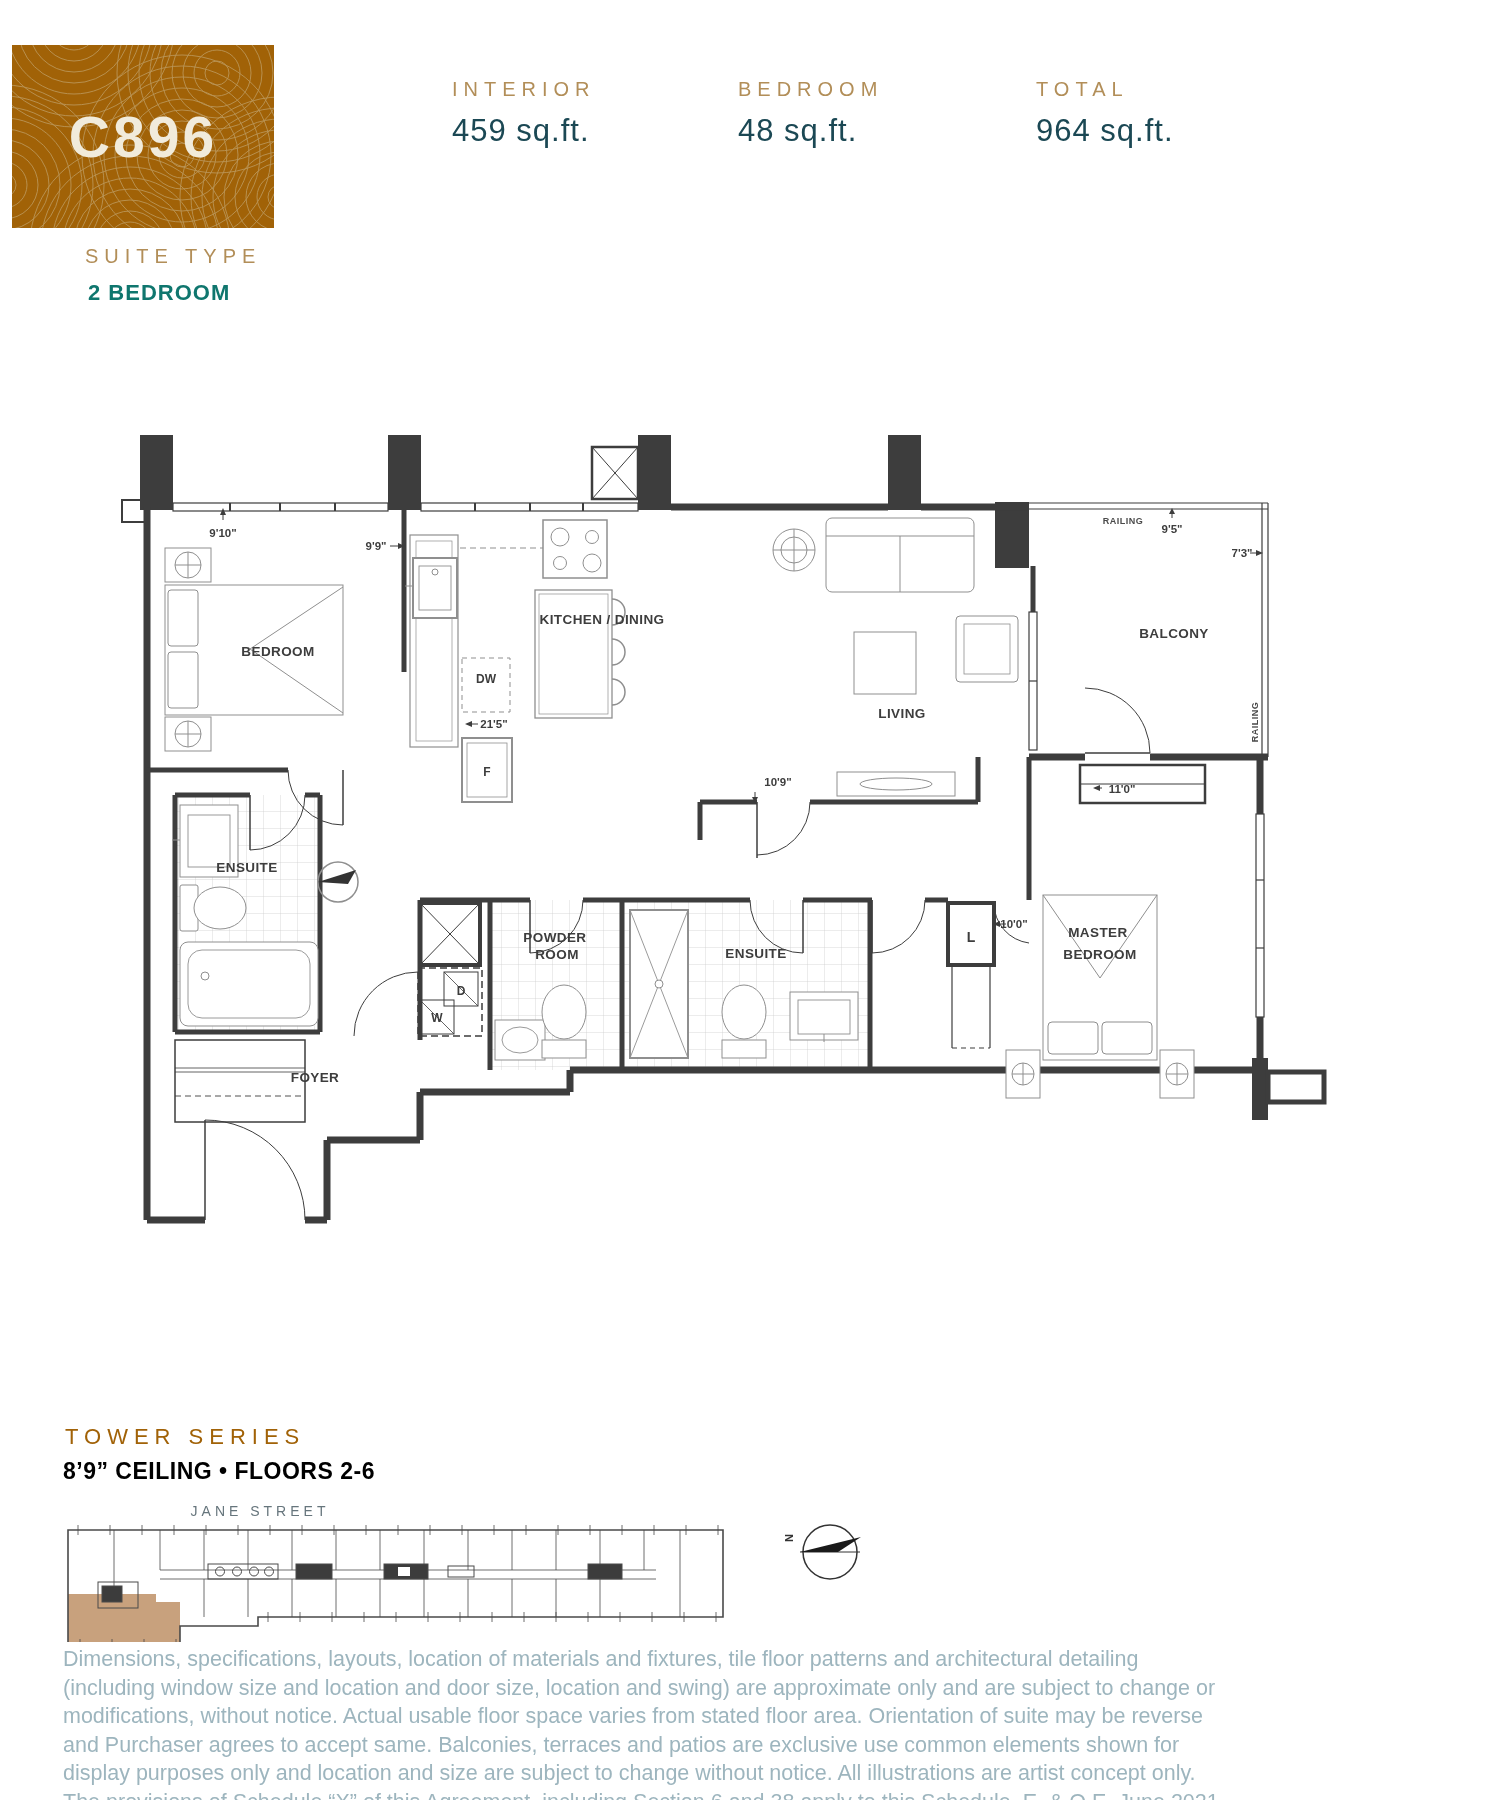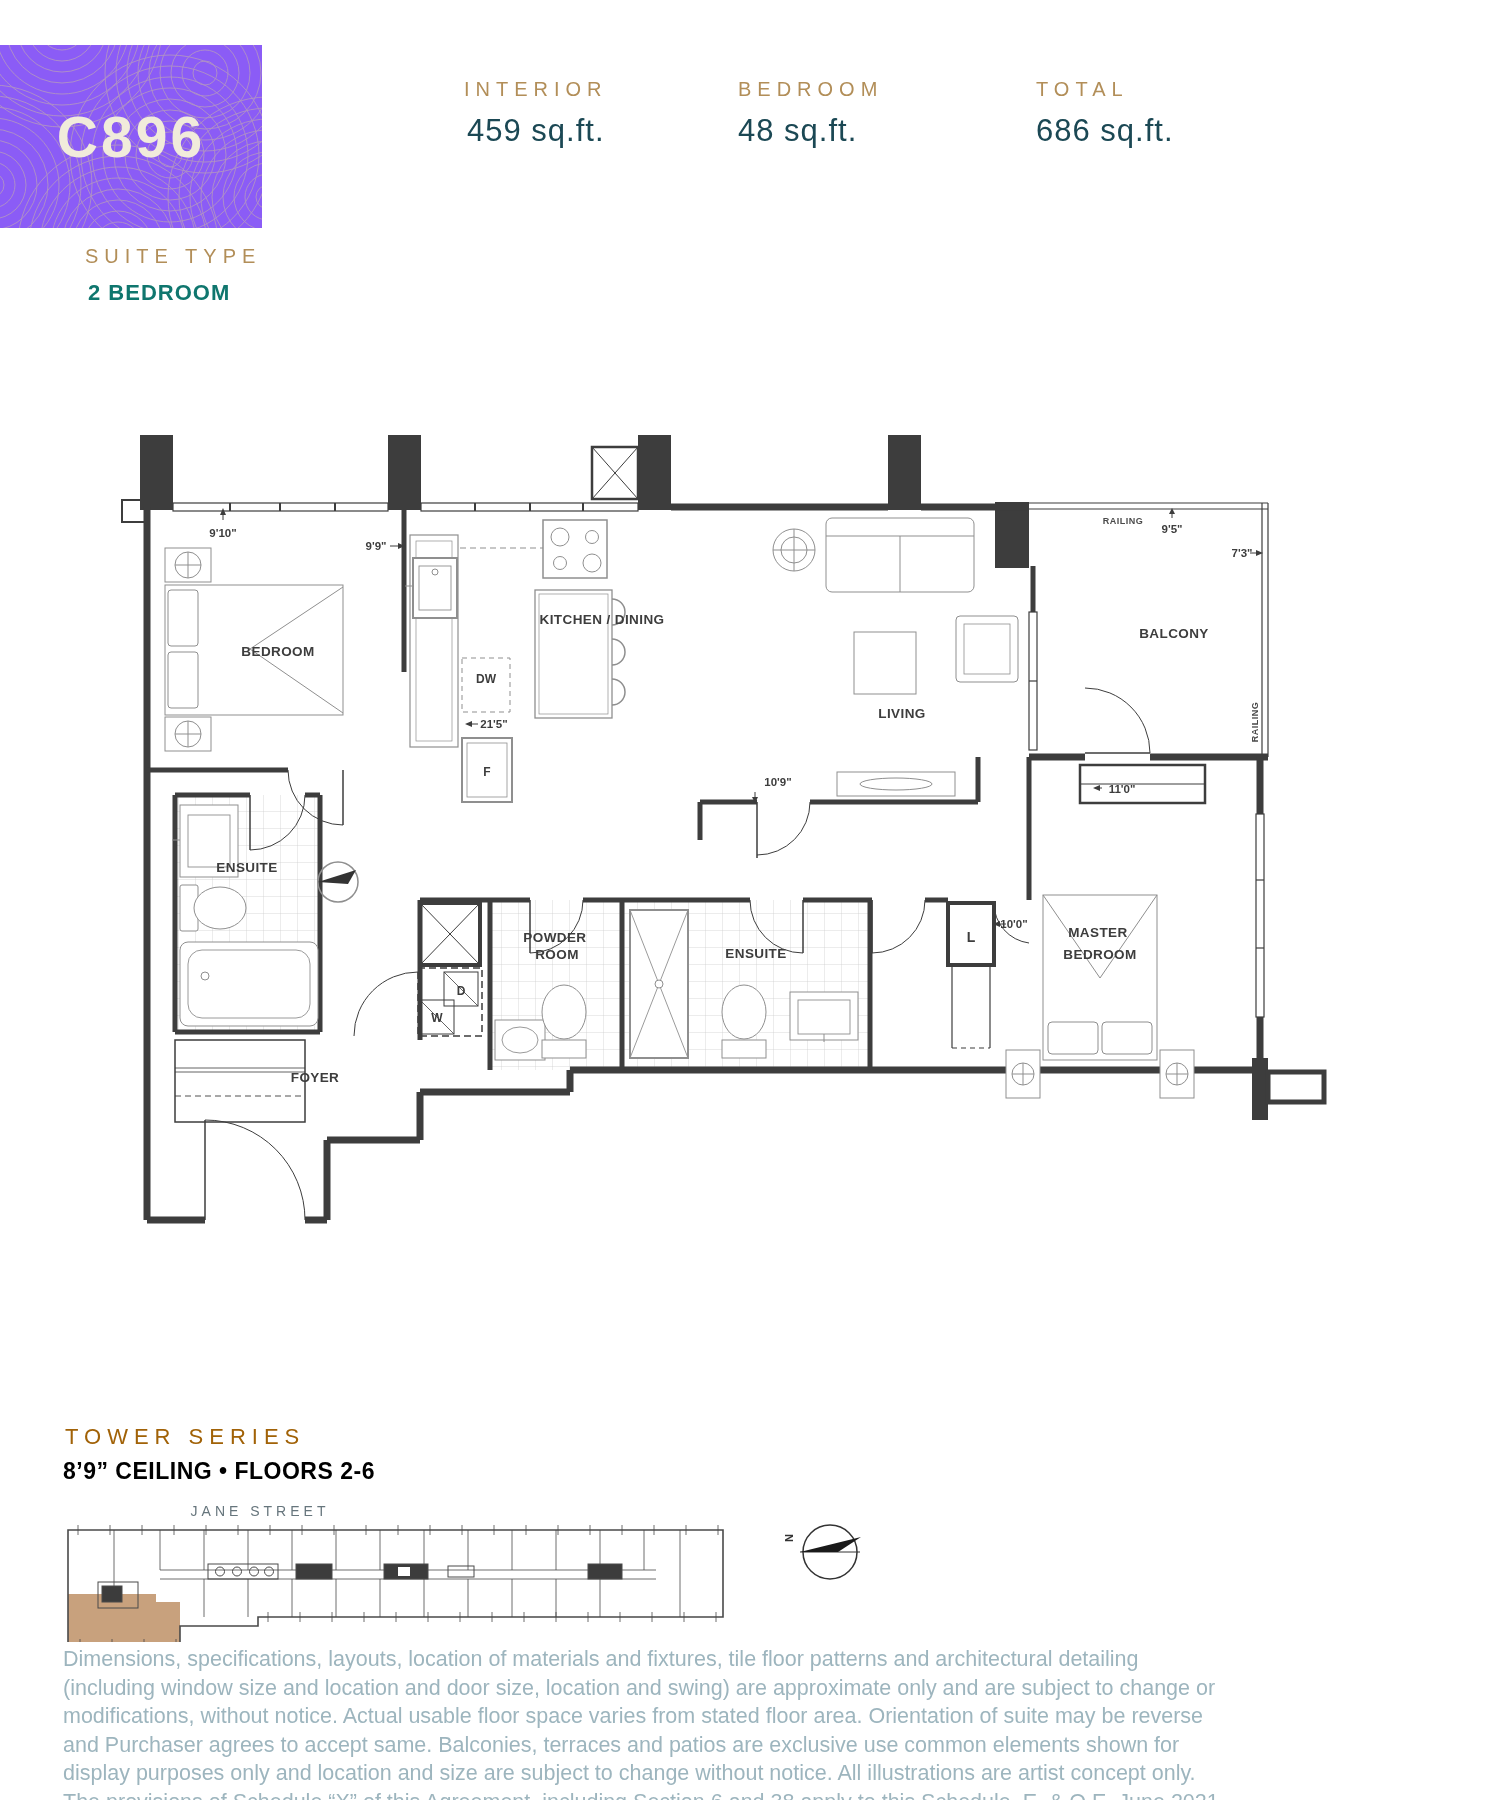--- a/index.html
+++ b/index.html
@@ -1,28 +1,28 @@
 <!DOCTYPE html>
 <html><head>
 <meta charset="utf-8">
 <style>
   html,body{margin:0;padding:0;background:#ffffff;}
   body{font-family:"Liberation Sans", sans-serif;}
   .page{position:relative;width:1500px;height:1800px;background:#fff;overflow:hidden;}
-  .logo-box{position:absolute;left:0;top:45px;width:262px;height:183px;background:#8b5cf6;display:flex;align-items:center;justify-content:center;overflow:hidden;}
+  .logo-box{position:absolute;left:12px;top:45px;width:262px;height:183px;background:#a16207;display:flex;align-items:center;justify-content:center;overflow:hidden;}
   .logo-box svg{position:absolute;inset:0;}
   .logo-code{position:relative;color:#f1ebdb;font-size:57px;font-weight:600;letter-spacing:3px;z-index:2;}
   .gold-label{color:#b28e58;font-size:20px;letter-spacing:6px;font-weight:400;}
   .teal-strong{color:#0f766e;font-weight:700;}
   .suite-type{position:absolute;left:85px;top:245px;}
   .suite-value{position:absolute;left:88px;top:280px;font-size:22px;letter-spacing:1px;}
   .stat{position:absolute;top:78px;}
   .stat .stat-label{display:block;}
   .stat .stat-value{display:block;margin-top:12px;font-size:31px;color:#1b4854;font-weight:500;letter-spacing:1px;}
-  .stat-interior{left:464px;text-align:center;}
+  .stat-interior{left:452px;}
   .stat-exterior{left:738px;}
   .stat-total{left:1036px;}
   .plan-wrap{position:absolute;left:110px;top:420px;width:1240px;height:825px;}
   .series-label{position:absolute;left:65px;top:1424px;font-size:22px;letter-spacing:6px;color:#a16207;}
   .ceiling-line{position:absolute;left:63px;top:1458px;font-size:23px;color:#000000;font-weight:700;letter-spacing:0.5px;}
   .keyplan-wrap{position:absolute;left:60px;top:1502px;width:830px;height:140px;}
   .disclaimer{position:absolute;left:63px;top:1645px;width:1170px;font-size:21.5px;line-height:1.33;color:#9db5be;}
   svg text{font-family:"Liberation Sans", sans-serif;}
   .room-lb{font-size:13.5px;font-weight:700;fill:#3d3d3d;letter-spacing:0.4px;}
   .dim-lb{font-size:11.5px;font-weight:700;fill:#3d3d3d;}
@@ -114,21 +114,21 @@
   <div class="stat stat-interior">
     <span class="stat-label gold-label">INTERIOR</span>
     <span class="stat-value">459 sq.ft.</span>
   </div>
   <div class="stat stat-exterior">
     <span class="stat-label gold-label">BEDROOM</span>
     <span class="stat-value">48 sq.ft.</span>
   </div>
   <div class="stat stat-total">
     <span class="stat-label gold-label">TOTAL</span>
-    <span class="stat-value">686 sq.ft.</span>
+    <span class="stat-value">964 sq.ft.</span>
   </div>
 
   <div class="plan-wrap">
   <svg viewBox="0 0 1240 825" width="1240" height="825">
     <defs>
       <pattern id="tiles" width="17" height="17" patternUnits="userSpaceOnUse">
         <path d="M17 0H0V17" fill="none" stroke="#c9c9c9" stroke-width="0.7"></path>
       </pattern>
     </defs>
 

